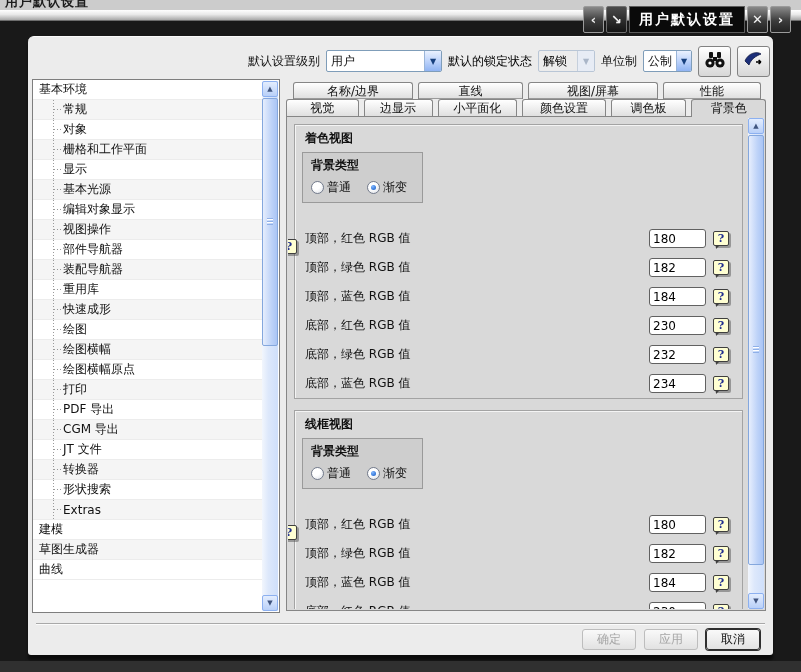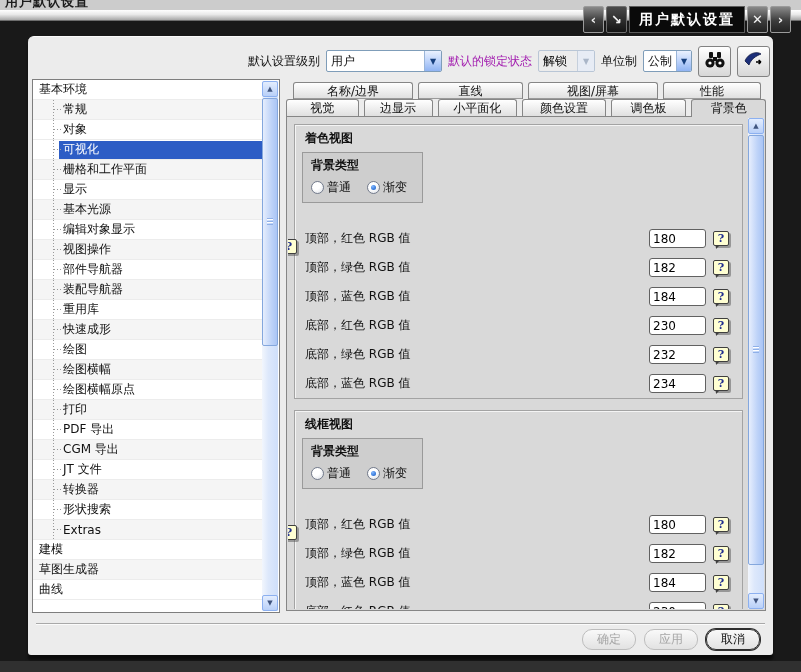--- a/index.html
+++ b/index.html
@@ -23,21 +23,21 @@
   .tb-drag { background:linear-gradient(180deg,#4a4a4a,#141414); border-color:#6f6f6f; }
   .tb-title { display:flex; align-items:center; padding:0 9px; background:#0a0a0a; border:1px solid #5c5c5c;
     color:#ffffff; font-weight:bold; font-size:14px; letter-spacing:2px; white-space:nowrap; }
   
   .dialog { position:absolute; left:28px; top:36px; width:745px; height:619px;
     background:#ececec; border-radius:6px 6px 3px 3px; border-top:1px solid #fbfbfb;
     box-shadow:0 5px 3px rgba(0,0,0,.55); }
   
   .toolbar { position:absolute; top:7px; right:3px; height:34px; display:flex; align-items:center; gap:6px; }
   .tool-label { white-space:nowrap; }
-  .tool-label.disabled { color:#a21caf; }
+  .tool-label.disabled { color:#000000; }
   .combo { height:22px; background:#fff; border:1px solid #7f9db9; border-radius:2px; display:flex; align-items:center; overflow:hidden; }
   .combo .combo-text { flex:1; padding:0 4px; white-space:nowrap; }
   .combo .combo-arrow { width:17px; height:100%; display:flex; align-items:center; justify-content:center;
     background:linear-gradient(180deg,#eaf1fe 0%,#c3d7fb 45%,#90b4f3 100%); border-left:1px solid #9ab5d8;
     color:#17407e; font-size:8px; }
   .combo.disabled { background:#ececec; border-color:#b9c6d6; }
   .combo.disabled .combo-text { color:#000000; }
   .combo.disabled .combo-arrow { background:#e7ecf5; color:#aab6c8; border-left-color:#c5cfdc; }
   .icon-btn { width:33px; height:31px; display:flex; align-items:center; justify-content:center;
     background:linear-gradient(180deg,#ffffff,#d7d7d7); border:1px solid #828282; border-radius:3px; cursor:default; }
@@ -93,21 +93,21 @@
   .val-row .row-label { flex:1; white-space:nowrap; }
   .val-input { width:57px; height:19px; border:1px solid #616161; border-radius:3px; padding:0 3px;
     font-family:inherit; font-size:12px; background:#fff; margin-right:7px;margin-left:24px; }
   .help-btn { width:16px; height:15px; background:#ffffd2; border:1px solid #3f3f3f; border-radius:2px;
     color:#1f2d8f; font-weight:bold; font-size:11px; line-height:13px; text-align:center; position:relative;
     box-shadow:2px 2px 0 rgba(70,70,70,.45); cursor:default; font-family:"DejaVu Serif","Liberation Serif",serif; }
   .help-btn::after { content:""; position:absolute; left:2px; bottom:-4px; border-left:4px solid #3f3f3f; border-bottom:4px solid transparent; }
   
   .footer-sep { position:absolute; left:8px; right:8px; top:586px; border-top:1px solid #a9a9a9; border-bottom:1px solid #fbfbfb; }
   .footer { position:absolute; right:13px; top:592px; display:flex; gap:8px; }
-  .btn { height:21px; padding:0 14px; border-radius:10px; display:flex; align-items:center; justify-content:center;
+  .btn { height:21px; padding:0 14px; border-radius:3px; display:flex; align-items:center; justify-content:center;
     background:linear-gradient(180deg,#f9f9f9,#e2e2e2); border:1px solid #9a9a9a; cursor:default; white-space:nowrap; }
   .btn.disabled { color:#a5a5a5; border-color:#bdbdbd; }
   .btn.default { border:1px solid #2f2f2f; box-shadow:0 0 0 1px #2f2f2f; font-weight:normal; }
 </style>
 </head>
 <body>
 
 <div class="top-strip">
   <span class="clipped">用户默认设置</span>
 </div>
@@ -173,23 +173,20 @@
   <div class="tree-panel">
     <div class="tree-rows">
         <div class="tree-row">
           <span>基本环境</span>
         </div>
         <div class="tree-row child alt">
           <span>常规</span>
         </div>
         <div class="tree-row child">
           <span>对象</span>
-        </div>
-        <div class="tree-row child selected">
-          <span>可视化</span>
         </div>
         <div class="tree-row child alt">
           <span>栅格和工作平面</span>
         </div>
         <div class="tree-row child">
           <span>显示</span>
         </div>
         <div class="tree-row child alt">
           <span>基本光源</span>
         </div>

